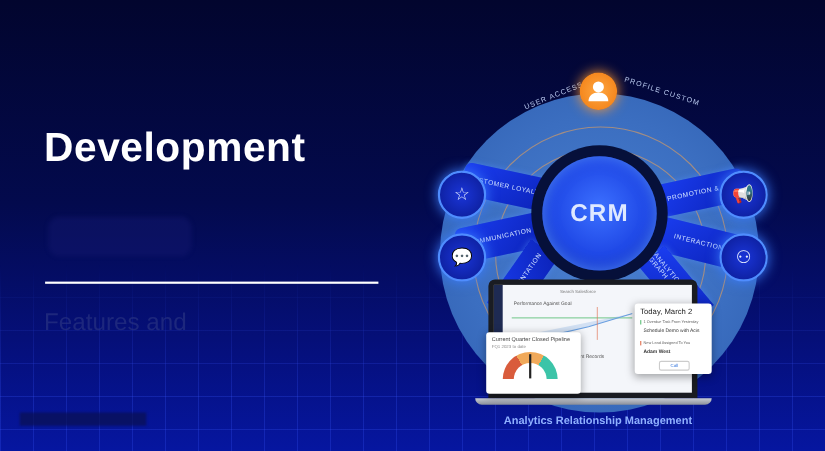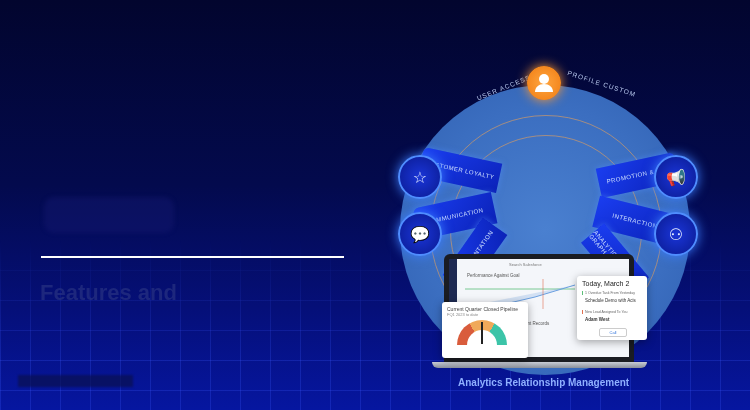--- a/index.html
+++ b/index.html
@@ -4,21 +4,21 @@
 <style>
   html,body{margin:0;padding:0;}
   body{width:750px;height:410px;overflow:hidden;position:relative;
     background:linear-gradient(180deg,#02052e 0%,#030a4d 45%,#050f78 75%,#0616a0 100%);
     font-family:"Liberation Sans",sans-serif;}
   .grid{position:absolute;left:0;right:0;bottom:0;height:170px;
     background-image:linear-gradient(rgba(60,90,255,.25) 1px,transparent 1px),linear-gradient(90deg,rgba(60,90,255,.25) 1px,transparent 1px);
     background-size:30px 30px;
     -webkit-mask-image:linear-gradient(180deg,transparent,#000 70%);mask-image:linear-gradient(180deg,transparent,#000 70%);}
   .title{position:absolute;left:40px;top:112px;color:#fff;font-weight:700;font-size:37px;line-height:44px;letter-spacing:.5px;}
-  .ghost{position:absolute;color:rgba(30,40,120,.55);font-weight:700;}
+  .ghost{position:absolute;color:rgba(30,40,120,.55);font-weight:400;}
   .ghost1{left:44px;top:197px;font-size:24px;width:130px;height:36px;background:rgba(20,25,110,.45);border-radius:10px;filter:blur(2px);}
   .ghost2{left:40px;top:280px;font-size:22px;color:rgba(40,50,130,.7);filter:blur(.6px);}
   .ghost3{left:18px;top:375px;width:115px;height:12px;background:rgba(10,15,80,.7);filter:blur(1px);}
   .divider{position:absolute;left:41px;top:256px;width:303px;height:2px;background:#fff;}
   
   .diagram{position:absolute;left:380px;top:60px;width:330px;height:330px;}
   .outer{position:absolute;left:20px;top:25px;width:290px;height:290px;border-radius:50%;
     background:radial-gradient(circle,#4a80d0 0%,#3b6ec0 60%,#2f5fb0 100%);}
   .ring{position:absolute;border-radius:50%;border:1px solid rgba(230,160,90,.6);}
   .seg{position:absolute;background:linear-gradient(135deg,#1a3df0,#0b22b8);color:#cfe0ff;font-size:6px;letter-spacing:.5px;
@@ -43,40 +43,44 @@
     background:conic-gradient(from 270deg at 50% 100%,#d95c3c 0deg 60deg,#f0a95a 60deg 120deg,#3cc4a8 120deg 180deg,transparent 180deg);}
   .gauge-in{position:absolute;left:25px;top:28px;width:30px;height:15px;border-radius:30px 30px 0 0;background:#fff;}
   .caption{position:absolute;left:458px;top:377px;color:#8fb0ff;font-size:10px;font-weight:700;}
 </style>
 </head>
 <body>
 
 <div class="grid"></div>
 
 <div class="title">
+  <div>Development</div>
 </div>
 <div class="ghost ghost1"></div>
 <div class="divider"></div>
 <div class="ghost ghost2">Features and</div>
 <div class="ghost ghost3"></div>
 
 <div class="diagram">
   <div class="arc-label" style="left:95px;top:24px;transform:rotate(-22deg);">USER ACCESS</div>
   <div class="arc-label" style="left:186px;top:20px;transform:rotate(18deg);">PROFILE CUSTOM</div>
   <div class="outer"></div>
   <div class="ring" style="left:50px;top:55px;width:230px;height:230px;"></div>
   <div class="ring" style="left:70px;top:75px;width:190px;height:190px;"></div>
 
   <div class="seg" style="left:40px;top:95px;width:80px;height:30px;transform:rotate(12deg);border-radius:6px 0 0 6px;">Customer Loyalty</div>
   <div class="seg" style="left:35px;top:140px;width:80px;height:32px;transform:rotate(-12deg);border-radius:6px 0 0 6px;">Communication</div>
   <div class="seg" style="left:60px;top:180px;width:70px;height:30px;transform:rotate(-55deg);">Documentation</div>
   <div class="seg" style="left:218px;top:100px;width:80px;height:30px;transform:rotate(-12deg);border-radius:0 6px 6px 0;">Promotion &amp; Ads</div>
   <div class="seg" style="left:215px;top:145px;width:80px;height:32px;transform:rotate(14deg);border-radius:0 6px 6px 0;">Interaction</div>
   <div class="seg" style="left:200px;top:185px;width:70px;height:30px;transform:rotate(50deg);">Analytics &amp; Graph</div>
 
+  <div class="core-wrap">
+    <div class="core">CRM</div>
+  </div>
 
   <div class="user-orb">
     <svg width="34" height="34" viewBox="0 0 34 34">
         <circle cx="17" cy="13" r="5" fill="#fff"></circle>
         <path d="M8 26c0-5 4-8 9-8s9 3 9 8z" fill="#fff"></path>
       </svg>
   </div>
   <div class="orb" style="left:18px;top:95px;">☆</div>
   <div class="orb" style="left:18px;top:152px;">💬</div>
   <div class="orb" style="left:274px;top:95px;">📢</div>

